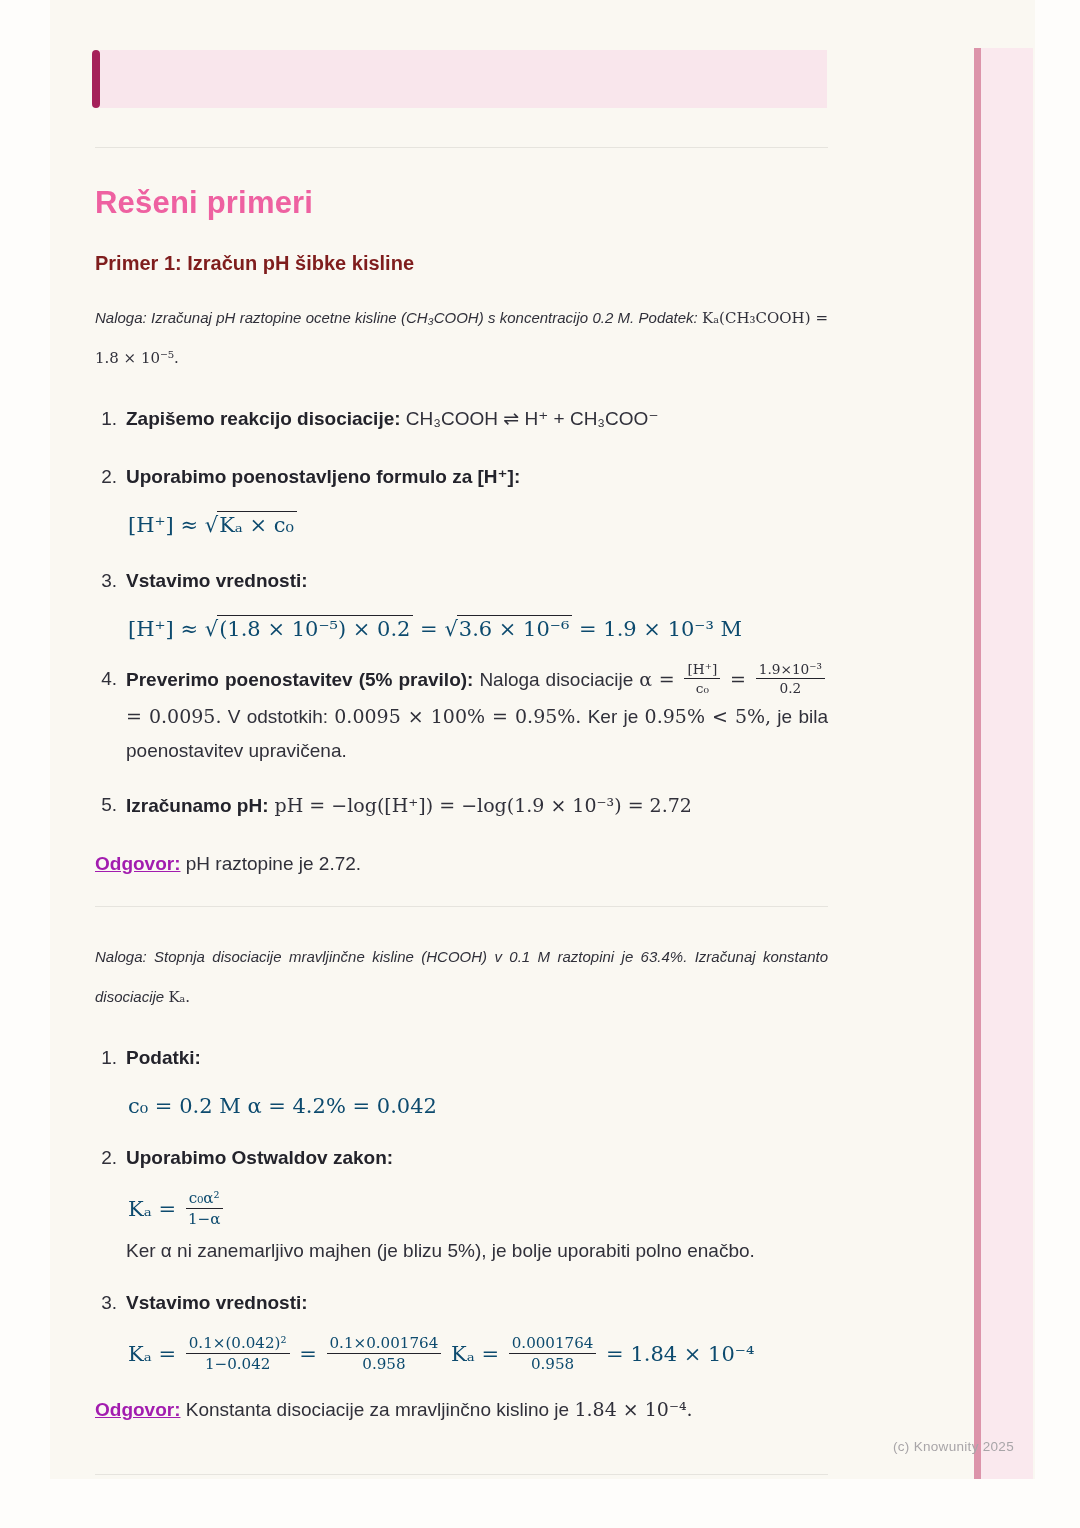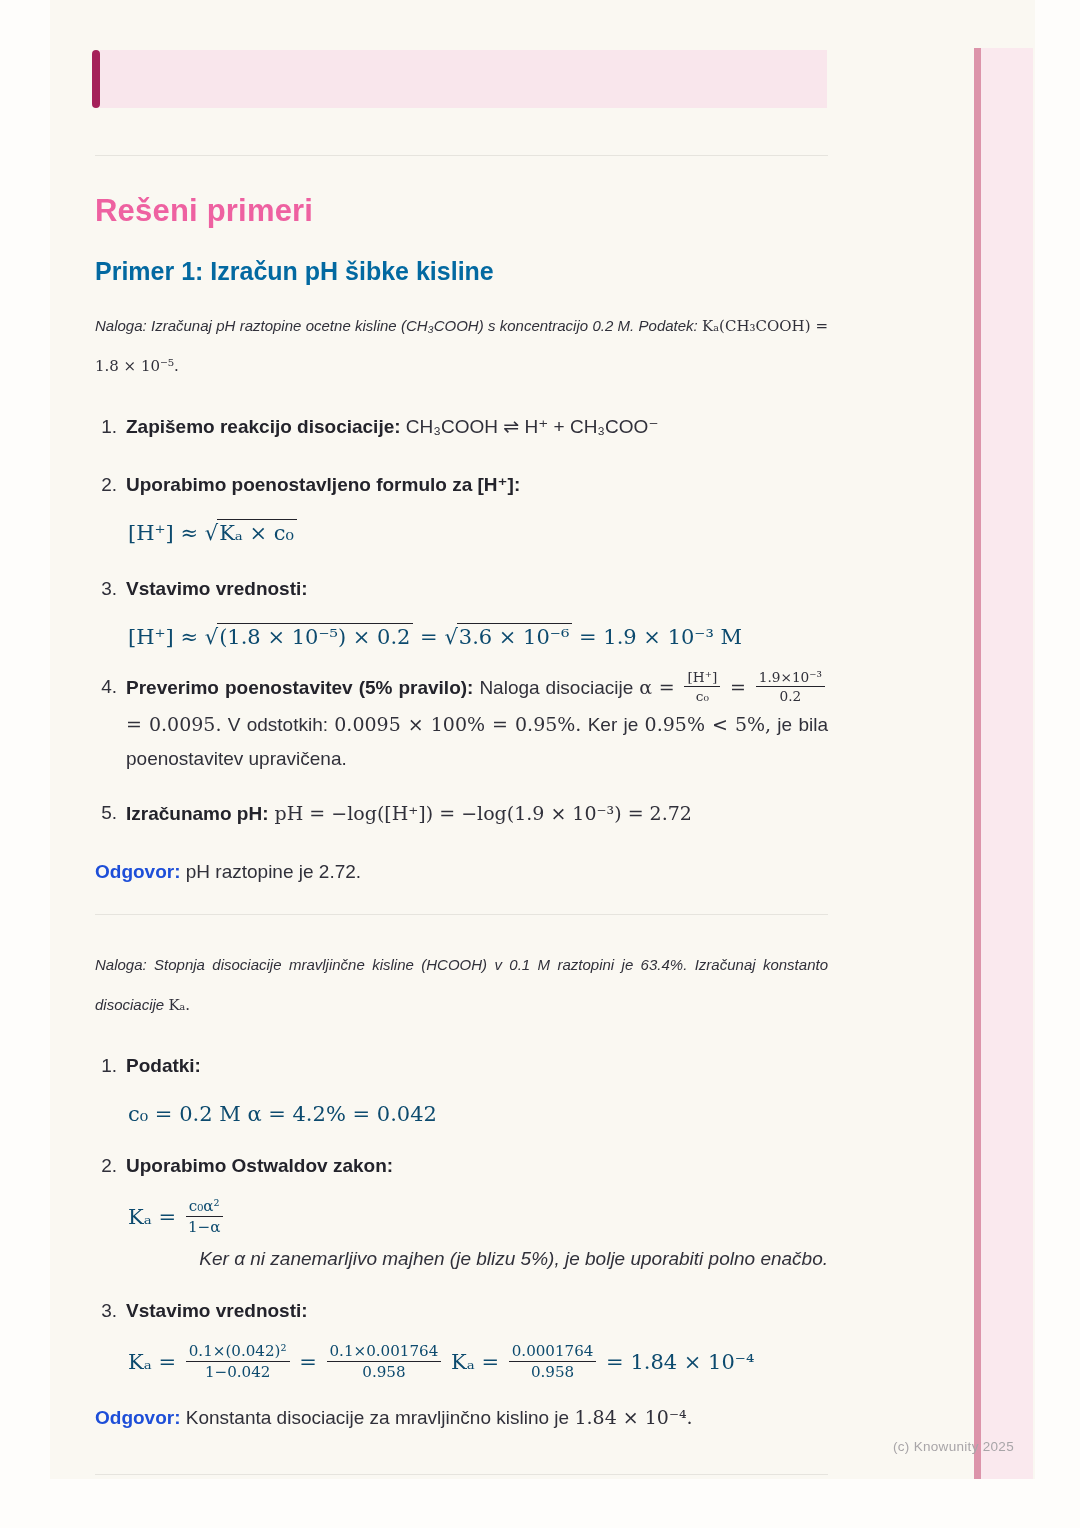--- a/index.html
+++ b/index.html
@@ -9,50 +9,50 @@
     font-family:"Liberation Sans","DejaVu Sans",sans-serif;
     color:#30303a;
     -webkit-font-smoothing:antialiased;
   }
   .page-bg{position:absolute;left:50px;top:0;width:985px;height:1479px;background:#faf8f2;}
   .rail-light{position:absolute;left:981px;top:48px;width:52px;height:1431px;background:#fae9ee;}
   .rail-dark{position:absolute;left:974px;top:48px;width:7px;height:1431px;background:#dc94aa;}
   .callout-fill{position:absolute;left:100px;top:50px;width:727px;height:58px;background:#f9e6ec;}
   .callout-bar{position:absolute;left:92px;top:50px;width:8px;height:58px;background:#a5215a;border-radius:4px;}
 
-  .content{position:absolute;left:95px;top:16px;width:733px;}
+  .content{position:absolute;left:95px;top:8px;width:733px;}
   .divider{border:none;border-top:1px solid #e6e4de;margin:0;width:100%;}
   #divider-top{margin-top:139px;}
   #divider-mid{margin-top:27px;}
   #divider-bottom{position:absolute;left:95px;top:1474px;width:733px;}
 
   h1{color:#ee61a1;font-size:31px;line-height:34px;font-weight:700;margin:38px 0 0 0;letter-spacing:.2px;}
-  h2{color:#0369a1;font-size:25px;line-height:26px;font-weight:700;margin:30px 0 0 0;}
+  h2{color:#7f1d1d;font-size:20px;line-height:26px;font-weight:700;margin:30px 0 0 0;}
   h2.mt-lg{margin-top:42px;}
   .naloga{font-style:italic;font-size:15px;line-height:40px;text-align:justify;margin:22px 0 0 0;}
   .naloga .mq-t{font-style:normal;}
 
   .step{display:flex;align-items:flex-start;margin-top:24px;}
   .step-num{flex:0 0 22px;text-align:right;margin-right:9px;font-size:19px;line-height:34px;}
   .step-body{flex:1;font-size:19px;line-height:34px;}
   .step-label{font-weight:700;color:#23232b;}
   .just{text-align:justify;}
   .display{margin:16px 0 0 2px;font-size:21px;line-height:30px;color:#0c4a6e;}
-  .note{font-style:italic;margin-top:4px;text-align:right;}
+  .note{margin-top:4px;}
 
   
   .mq-t,.frac,.rad-sign,.rad-body{font-family:"DejaVu Serif","Liberation Serif",serif;}
   .rad-body{display:inline-block;border-top:1.4px solid #23232b;padding:0 3px 0 2px;margin-left:-1px;line-height:1.25;}
   .frac{display:inline-flex;flex-direction:column;vertical-align:middle;text-align:center;
         font-size:.72em;line-height:1.2;margin:0 3px;position:relative;top:-2px;}
   .frac .num{border-bottom:1px solid #23232b;padding:0 3px 1px 3px;display:block;}
   .frac .den{padding-top:1px;display:block;}
 
   .answer{margin-top:26px;font-size:19px;line-height:30px;}
-  .answer .step-label{color:#1d4ed8;}
+  .answer .step-label{color:#a21caf;text-decoration:underline;}
 
   .watermark{position:absolute;left:893px;top:1439px;font-size:13.5px;color:#a8a5a8;z-index:5;letter-spacing:.3px;text-align:right;}
 </style>
 </head>
 <body>
 
 <div class="page-bg"></div>
 <div class="rail-light"></div>
 <div class="rail-dark"></div>
 <div class="callout-fill"></div>

